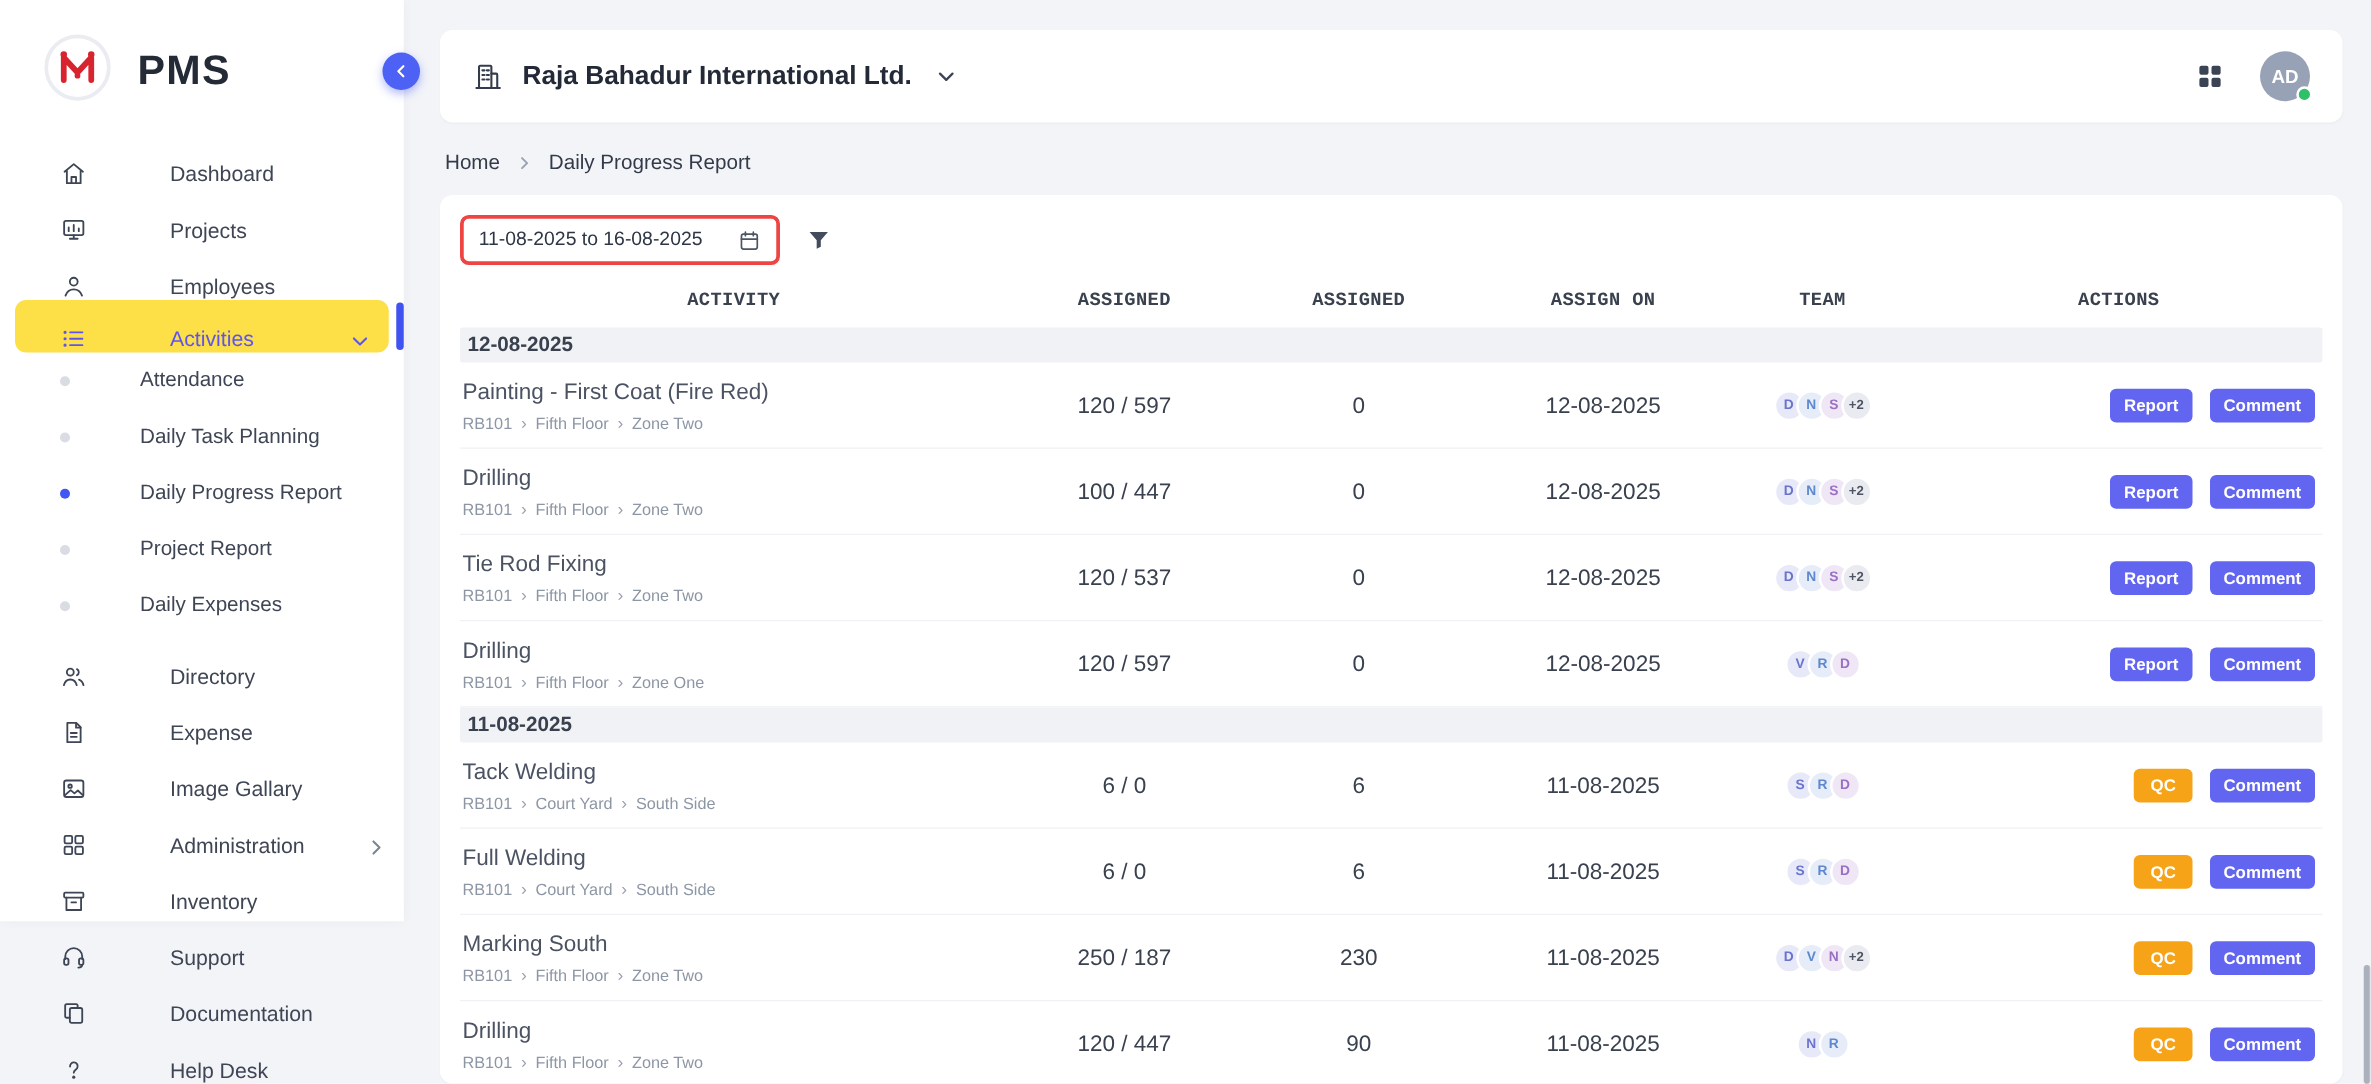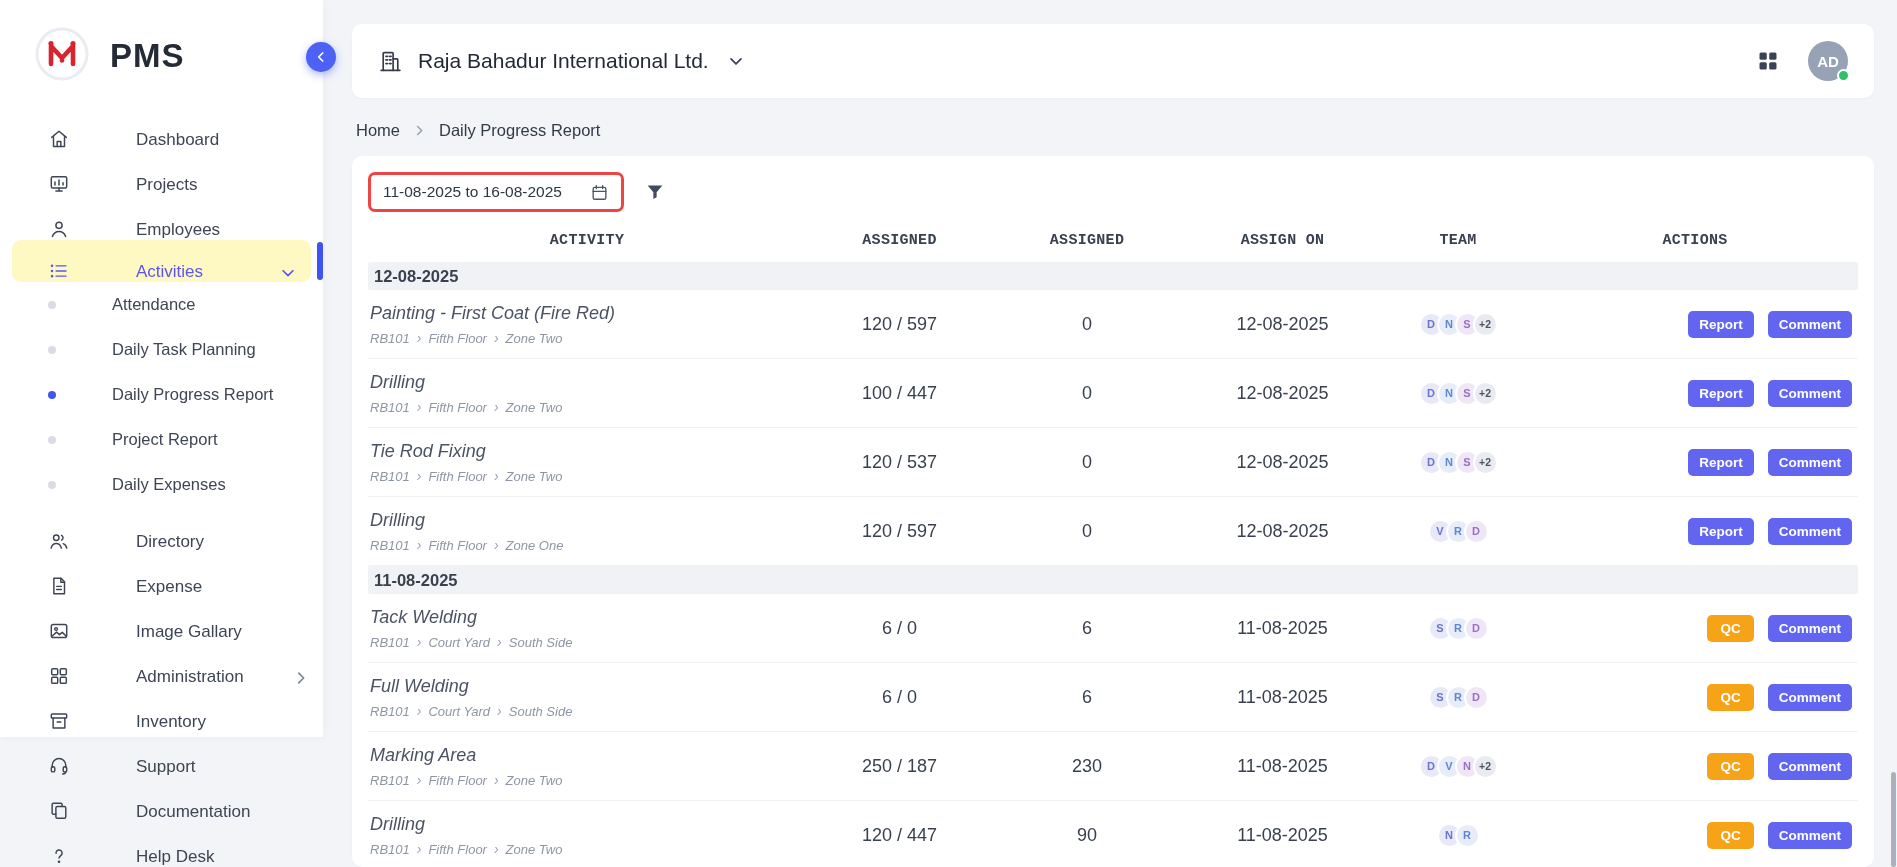--- a/index.html
+++ b/index.html
@@ -18,33 +18,33 @@
   .collapse-btn { position:absolute; left:306px; top:42px; width:30px; height:30px; border-radius:50%;
                   background:#4d61f4; border:none; display:flex; align-items:center; justify-content:center;
                   box-shadow:0 3px 8px rgba(77,97,244,.45); cursor:pointer; z-index:30; padding:0; color:#fff; }
   .nav { margin-top:19px; }
   .nav-item { display:flex; align-items:flex-end; height:45px; padding:0 18px 0 48px;
               color:#3e4554; font-size:17px; cursor:pointer; position:relative;gap:48px; }
   .nav-icon { width:22px; height:22px; margin-right:18px; display:flex; align-items:center; justify-content:center; flex:none; }
   .nav-label { flex:1; white-space:nowrap; }
   .nav-chev { display:flex; align-items:center; color:#7a8596; }
   .nav-item.active { margin:0 12px; padding:0 14px 0 36px; height:42px; border-radius:9px;
-                     background:#fef9c3; color:#5d55ee; font-weight:500; }
+                     background:#fde047; color:#5d55ee; font-weight:500; }
   .nav-item.active .nav-chev { color:#5d55ee; }
   .edge-bar { position:absolute; right:-12px; top:2px; width:6px; height:38px; border-radius:4px; background:#4053f0; }
   .nav-sub { display:flex; align-items:center; height:45px; padding-left:48px; font-size:16.5px; color:#3e4554; cursor:pointer; }
   .sub-dot { width:8px; height:8px; border-radius:50%; background:#d9dce3; margin-right:56px; flex:none; }
   .nav-sub.active .sub-dot { background:#4356f2; }
 
   
   .main { margin-left:323px; padding:24px 23px 0 29px; }
   .topbar { height:74px; background:#fff; border-radius:10px; display:flex; align-items:center;
             justify-content:space-between; padding:0 26px; box-shadow:0 1px 2px rgba(16,24,40,.03); }
   .tb-left { display:flex; align-items:center; gap:15px; cursor:pointer; color:#343c4c; }
-  .tb-company { font-size:21px; font-weight:400; color:#232936; }
+  .tb-company { font-size:21px; font-weight:700; color:#232936; }
   .tb-chev { display:flex; align-items:center; color:#3c4456; margin-left:2px; }
   .tb-right { display:flex; align-items:center; gap:28px; }
   .apps-btn { display:flex; cursor:pointer; color:#3b4454; }
   .avatar { width:40px; height:40px; border-radius:50%; background:#97a2b6; color:#fff; display:flex;
             align-items:center; justify-content:center; font-size:15px; font-weight:700; position:relative; cursor:pointer; }
   .avatar .dot { position:absolute; right:-2px; bottom:-1px; width:13px; height:13px; border-radius:50%;
                  background:#2fc06a; border:2.5px solid #fff; }
 
   .breadcrumb { display:flex; align-items:center; gap:12px; margin:20px 4px 14px; font-size:16.5px; color:#333a49; height:24px; }
   .bc-sep { display:flex; align-items:center; color:#98a1b0; }
@@ -57,21 +57,21 @@
                 justify-content:space-between; padding:0 12px; font-size:15.5px; color:#2e3645; cursor:text; background:#fff; }
   .cal-icon { display:flex; color:#4b5563; }
   .filter-btn { margin-left:20px; display:flex; cursor:pointer; }
 
   .thead, .data-row { display:grid; grid-template-columns:438px 187px 188px 203px 148px 1fr; align-items:center; }
   .thead { margin-top:6px; height:44px; }
   .hcell { text-align:center; font-size:15px; font-weight:600; color:#39414f; letter-spacing:.3px;font-family:Liberation Mono, monospace; }
   .group-row { height:28px; background:#f1f2f5; display:flex; align-items:center; padding-left:6px;
                font-size:16.5px; font-weight:700; color:#39414f; border-radius:2px; }
   .data-row { height:69px; border-bottom:1px solid #f0f1f4; }
-  .c-activity { padding-left:2px;font-style:italic; }
+  .c-activity { padding-left:2px; }
   .act-name { font-size:18px; color:#4b5363; }
   .act-path { margin-top:7px; display:flex; align-items:center; gap:7px; font-size:13px; color:#8d96a5; }
   .path-sep { color:#9aa2b1; font-size:14px; line-height:1; }
   .c-num { text-align:center; font-size:18px; color:#39414f; }
   .c-team { display:flex; align-items:center; justify-content:center; }
   .t-avatar { width:25px; height:25px; border-radius:50%; display:flex; align-items:center; justify-content:center;
               font-size:11px; font-weight:700; border:2px solid #fff; margin-left:-7px; }
   .t-avatar:first-child { margin-left:0; }
   .t-avatar.c0 { background:#e7e8f8; color:#6a74ce; }
   .t-avatar.c1 { background:#e6ecf8; color:#5d87cf; }
@@ -482,21 +482,21 @@
             <span class="t-avatar c1">R</span>
             <span class="t-avatar c2">D</span>
           </div>
           <div class="cell c-actions">
             <button class="btn qc">QC</button>
             <button class="btn comment">Comment</button>
           </div>
         </div>
         <div class="data-row">
           <div class="cell c-activity">
-            <div class="act-name">Marking Area</div>
+            <div class="act-name">Marking South</div>
             <div class="act-path">
               <span class="path-part">RB101</span>
               <span class="path-sep">›</span>
               <span class="path-part">Fifth Floor</span>
               <span class="path-sep">›</span>
               <span class="path-part">Zone Two</span>
             </div>
           </div>
           <div class="cell c-num">250 / 187</div>
           <div class="cell c-num">230</div>

